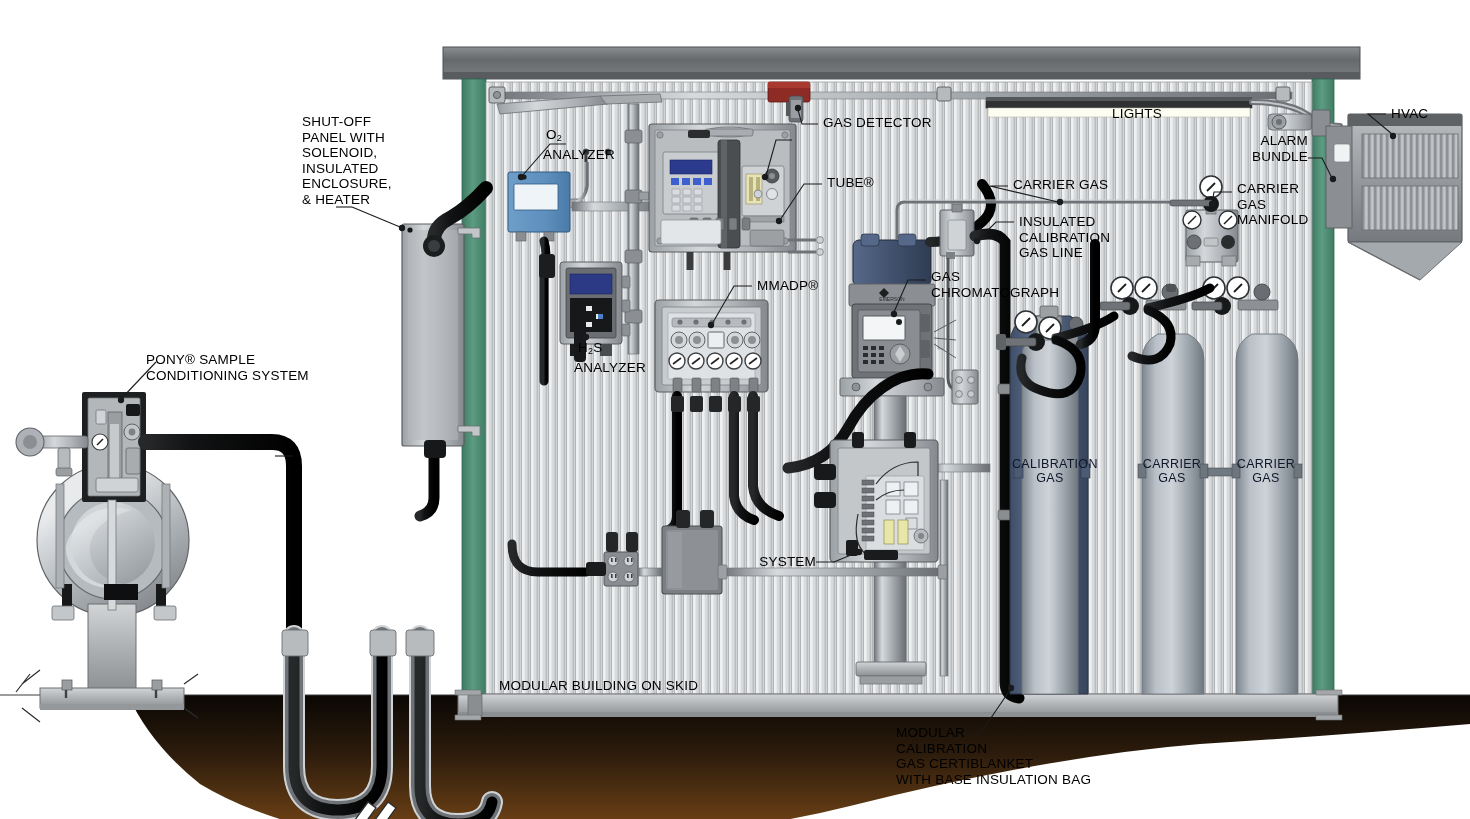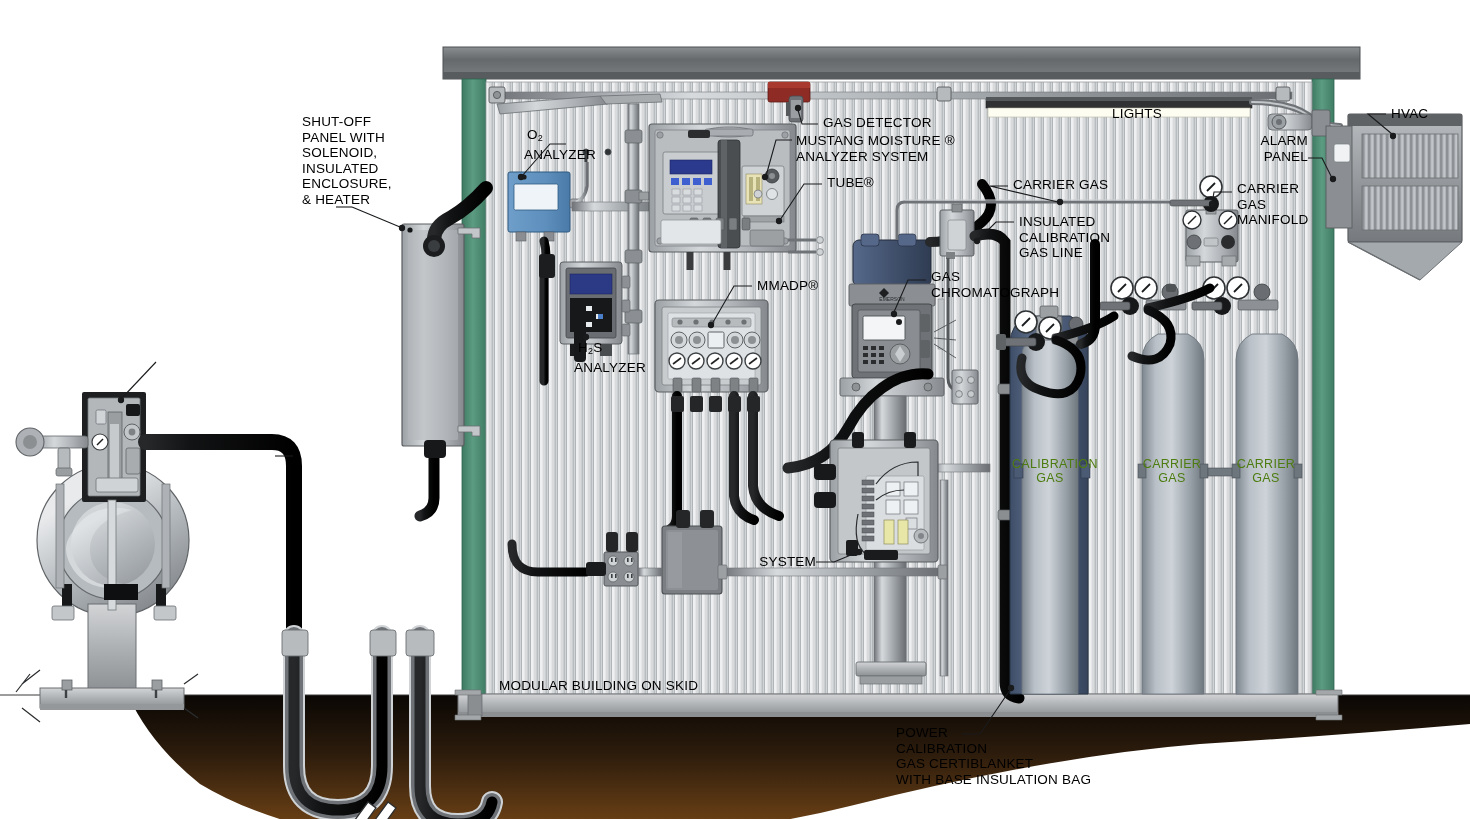--- a/index.html
+++ b/index.html
@@ -1,21 +1,21 @@
 <!DOCTYPE html>
 <html><head>
 <meta charset="utf-8">
 <style>
   html,body{margin:0;padding:0;background:#ffffff;}
   body{width:1470px;height:819px;overflow:hidden;font-family:"Liberation Sans",sans-serif;}
   #stage{position:relative;width:1470px;height:819px;background:#fff;margin-top:44px;}
   svg.layer{position:absolute;left:0;top:0;width:1470px;height:819px;}
   .lbl{position:absolute;font-family:"Liberation Sans",sans-serif;font-size:13.5px;color:#000;line-height:15.5px;letter-spacing:.2px;white-space:pre-line;}
   .lbl.r{text-align:right;}
-  .cyl-txt{position:absolute;font-size:12.5px;color:#4d7c0f;text-align:center;line-height:14px;letter-spacing:.3px;}
+  .cyl-txt{position:absolute;font-size:12.5px;color:#0f172a;text-align:center;line-height:14px;letter-spacing:.3px;}
   sub.sb{font-size:9px;vertical-align:-2px;}
 </style>
 </head>
 <body>
 
 <div id="stage">
 
 <svg class="layer" viewBox="0 0 1470 819">
   <defs>
     <linearGradient id="soilG" x1="0" y1="0" x2="0" y2="1">
@@ -788,46 +788,46 @@
   </g>
 
 </svg>
 
 <div class="lbl" style="left:302px;top:70px;">SHUT-OFF
 PANEL WITH
 SOLENOID,
 INSULATED
 ENCLOSURE,
 &amp; HEATER</div>
-
-<div class="lbl" style="left:527px;top:83px;"><span>O</span><sub class="sb">2</sub><br><span style="margin-left:-3px;display:inline-block">ANALYZER</span></div>
+<div class="lbl" style="left:146px;top:308px;">PONY® SAMPLE
+CONDITIONING SYSTEM</div>
+
+<div class="lbl" style="left:546px;top:83px;"><span>O</span><sub class="sb">2</sub><br><span style="margin-left:-3px;display:inline-block">ANALYZER</span></div>
 
 <div class="lbl" style="left:578px;top:296px;"><span>H</span><sub class="sb">2</sub><span>S</span><br><span style="margin-left:-4px;display:inline-block">ANALYZER</span></div>
 
 <div class="lbl" style="left:823px;top:71px;">GAS DETECTOR</div>
-<div class="lbl" style="left:796px;top:89px;">MUSTANG  MOISTURE ®
-ANALYZER SYSTEM</div>
 <div class="lbl" style="left:827px;top:131px;">TUBE®</div>
 <div class="lbl" style="left:757px;top:234px;">MMADP®</div>
 <div class="lbl" style="left:931px;top:225px;">GAS
 CHROMATOGRAPH</div>
 <div class="lbl" style="left:1013px;top:133px;">CARRIER GAS</div>
 <div class="lbl" style="left:1019px;top:170px;">INSULATED
 CALIBRATION
 GAS LINE</div>
 <div class="lbl" style="left:1237px;top:137px;">CARRIER
 GAS
 MANIFOLD</div>
 <div class="lbl" style="left:1112px;top:62px;">LIGHTS</div>
 <div class="lbl r" style="left:1240px;top:89px;width:68px;">ALARM
-PANEL</div>
+BUNDLE</div>
 <div class="lbl" style="left:1391px;top:62px;">HVAC</div>
 <div class="lbl r" style="left:650px;top:510px;width:166px;">SYSTEM</div>
 <div class="lbl" style="left:499px;top:634px;">MODULAR BUILDING ON SKID</div>
-<div class="lbl" style="left:896px;top:681px;">POWER
+<div class="lbl" style="left:896px;top:681px;">MODULAR
 CALIBRATION
 GAS CERTIBLANKET
 WITH BASE INSULATION BAG</div>
 
 <div class="cyl-txt" style="left:1012px;top:413px;width:76px;">CALIBRATION
 GAS</div>
 <div class="cyl-txt" style="left:1136px;top:413px;width:72px;">CARRIER
 GAS</div>
 <div class="cyl-txt" style="left:1230px;top:413px;width:72px;">CARRIER
 GAS</div>

